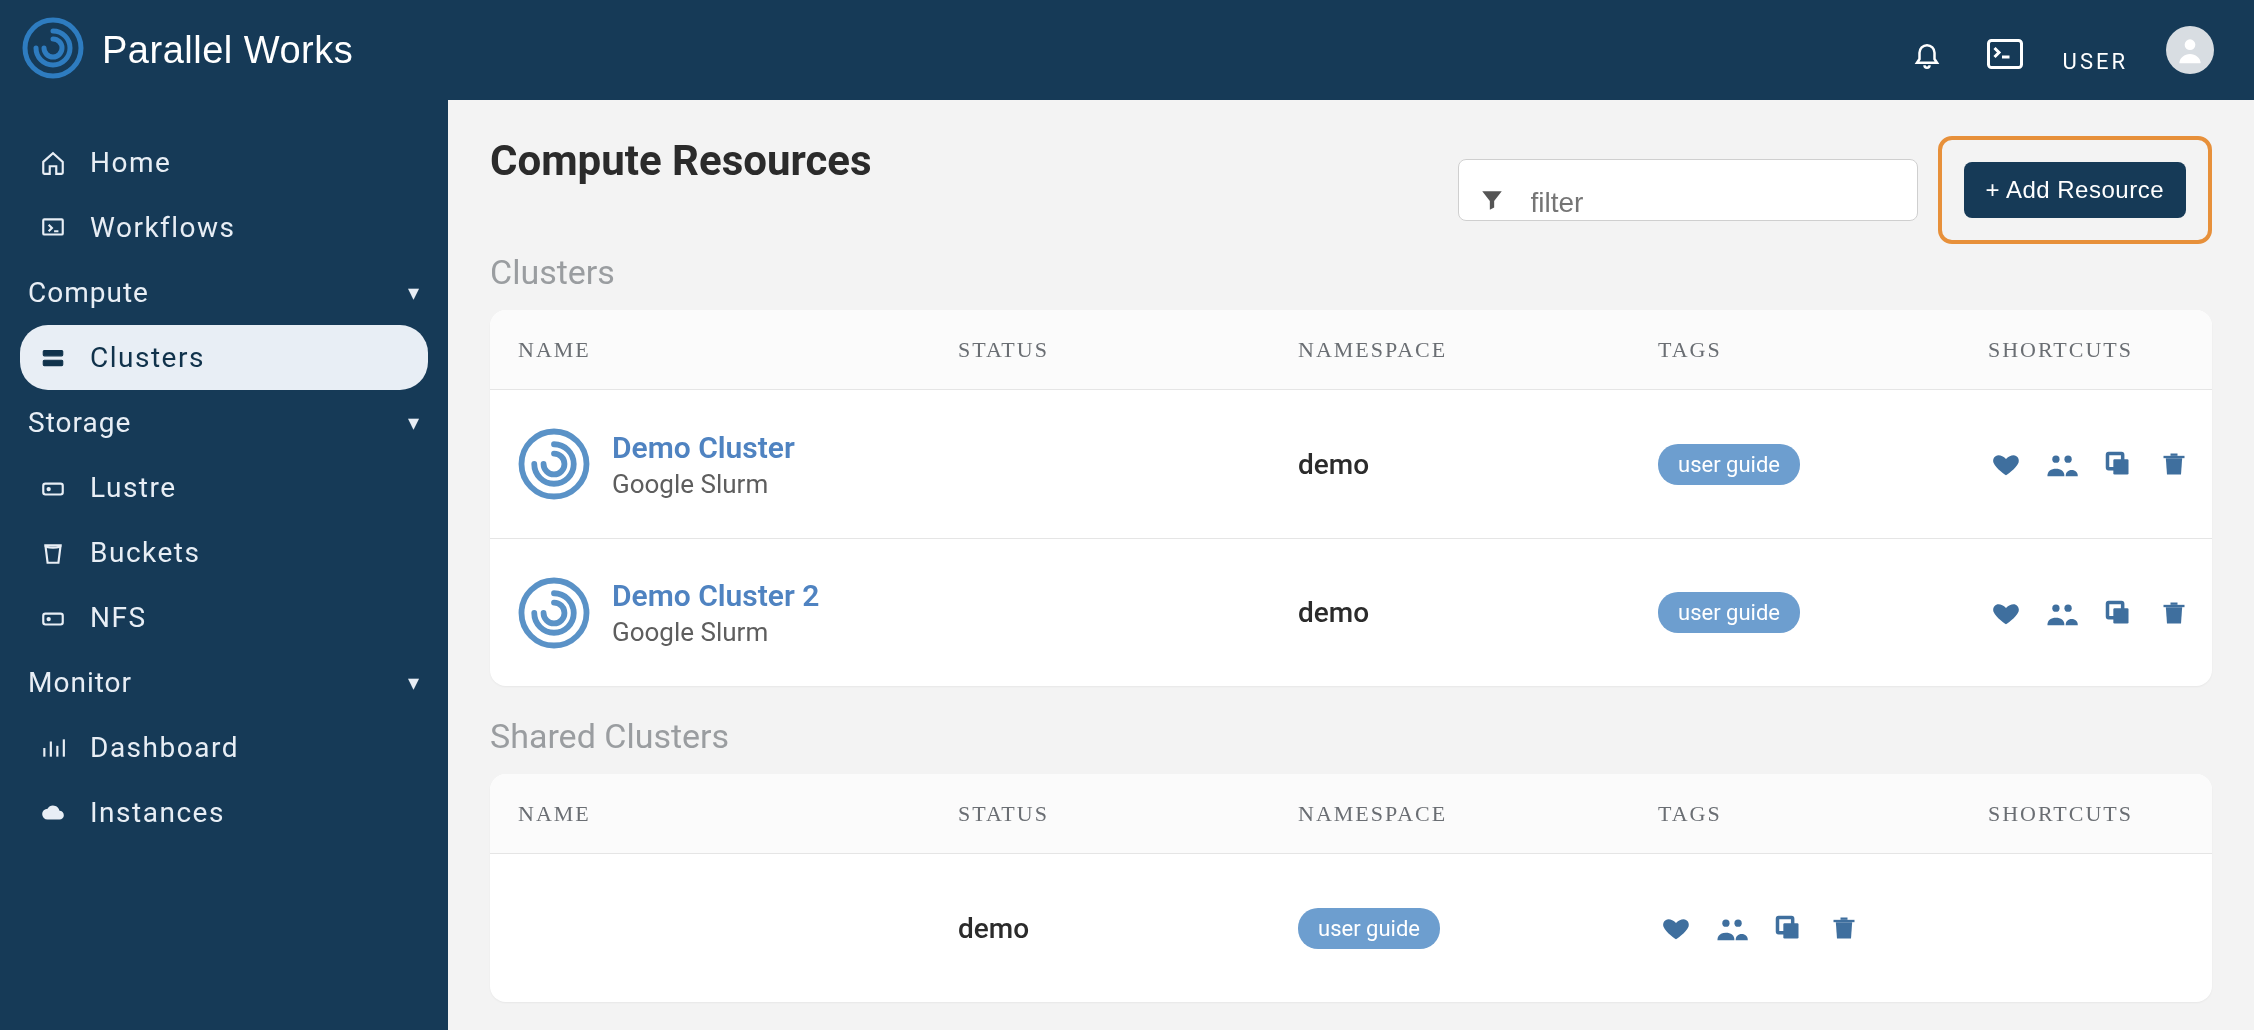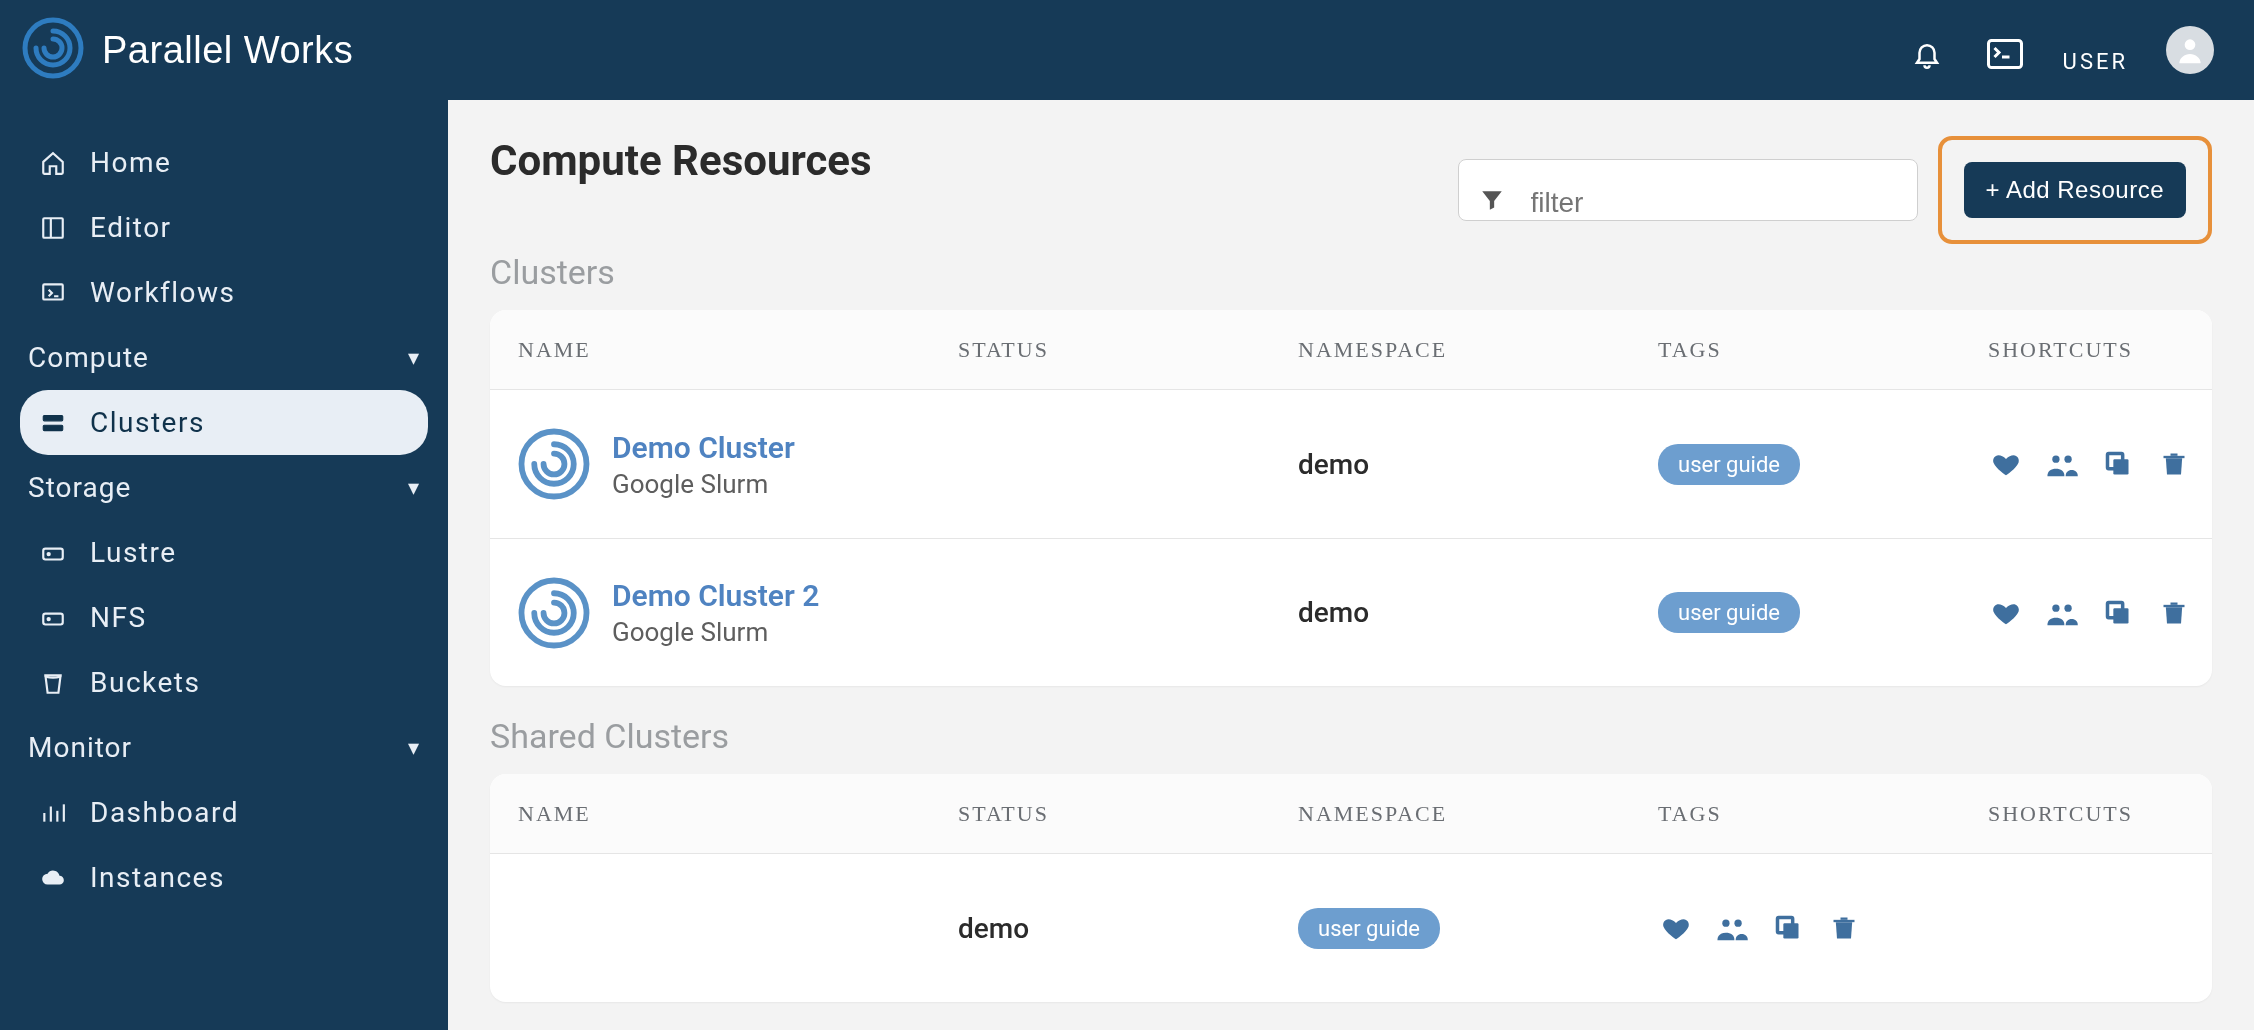--- a/index.html
+++ b/index.html
@@ -257,29 +257,20 @@
       <span class="nav-icon">
         <svg width="26" height="26" viewBox="0 0 24 24" fill="none" stroke="#e8eef5" stroke-width="2">
             <path d="M3 11l9-8 9 8v10a1 1 0 01-1 1h-5v-7h-6v7H4a1 1 0 01-1-1V11z"></path>
           </svg>
       </span>
       <span>Home</span>
     </div>
     <div class="nav-item">
       <span class="nav-icon">
         <svg width="26" height="26" viewBox="0 0 24 24" fill="none" stroke="#e8eef5" stroke-width="2">
-            <rect x="3" y="3" width="18" height="18" rx="1"></rect>
-            <line x1="10" y1="3" x2="10" y2="21"></line>
-          </svg>
-      </span>
-      <span>Editor</span>
-    </div>
-    <div class="nav-item">
-      <span class="nav-icon">
-        <svg width="26" height="26" viewBox="0 0 24 24" fill="none" stroke="#e8eef5" stroke-width="2">
             <rect x="3" y="4" width="18" height="14" rx="1"></rect>
             <path d="M8 9l3 3-3 3M13 15h4"></path>
           </svg>
       </span>
       <span>Workflows</span>
     </div>
 
     <div class="nav-section-header">
       <span>Compute</span>
       <span class="chev">▾</span>
@@ -303,34 +294,34 @@
         <svg width="26" height="26" viewBox="0 0 24 24" fill="none" stroke="#e8eef5" stroke-width="2">
             <rect x="3" y="8" width="18" height="10" rx="2"></rect>
             <circle cx="8" cy="13" r="1" fill="#e8eef5"></circle>
           </svg>
       </span>
       <span>Lustre</span>
     </div>
     <div class="nav-item">
       <span class="nav-icon">
         <svg width="26" height="26" viewBox="0 0 24 24" fill="none" stroke="#e8eef5" stroke-width="2">
+            <path d="M5 5h14l-2 16H7L5 5z"></path>
+            <path d="M5 5a7 2 0 0014 0"></path>
+          </svg>
+      </span>
+      <span>Buckets</span>
+    </div>
+    <div class="nav-item">
+      <span class="nav-icon">
+        <svg width="26" height="26" viewBox="0 0 24 24" fill="none" stroke="#e8eef5" stroke-width="2">
             <rect x="3" y="8" width="18" height="10" rx="2"></rect>
             <circle cx="8" cy="13" r="1" fill="#e8eef5"></circle>
           </svg>
       </span>
       <span>NFS</span>
-    </div>
-    <div class="nav-item">
-      <span class="nav-icon">
-        <svg width="26" height="26" viewBox="0 0 24 24" fill="none" stroke="#e8eef5" stroke-width="2">
-            <path d="M5 5h14l-2 16H7L5 5z"></path>
-            <path d="M5 5a7 2 0 0014 0"></path>
-          </svg>
-      </span>
-      <span>Buckets</span>
     </div>
 
     <div class="nav-section-header">
       <span>Monitor</span>
       <span class="chev">▾</span>
     </div>
     <div class="nav-item">
       <span class="nav-icon">
         <svg width="26" height="26" viewBox="0 0 24 24" fill="none" stroke="#e8eef5" stroke-width="2">
             <line x1="4" y1="20" x2="4" y2="12"></line>

